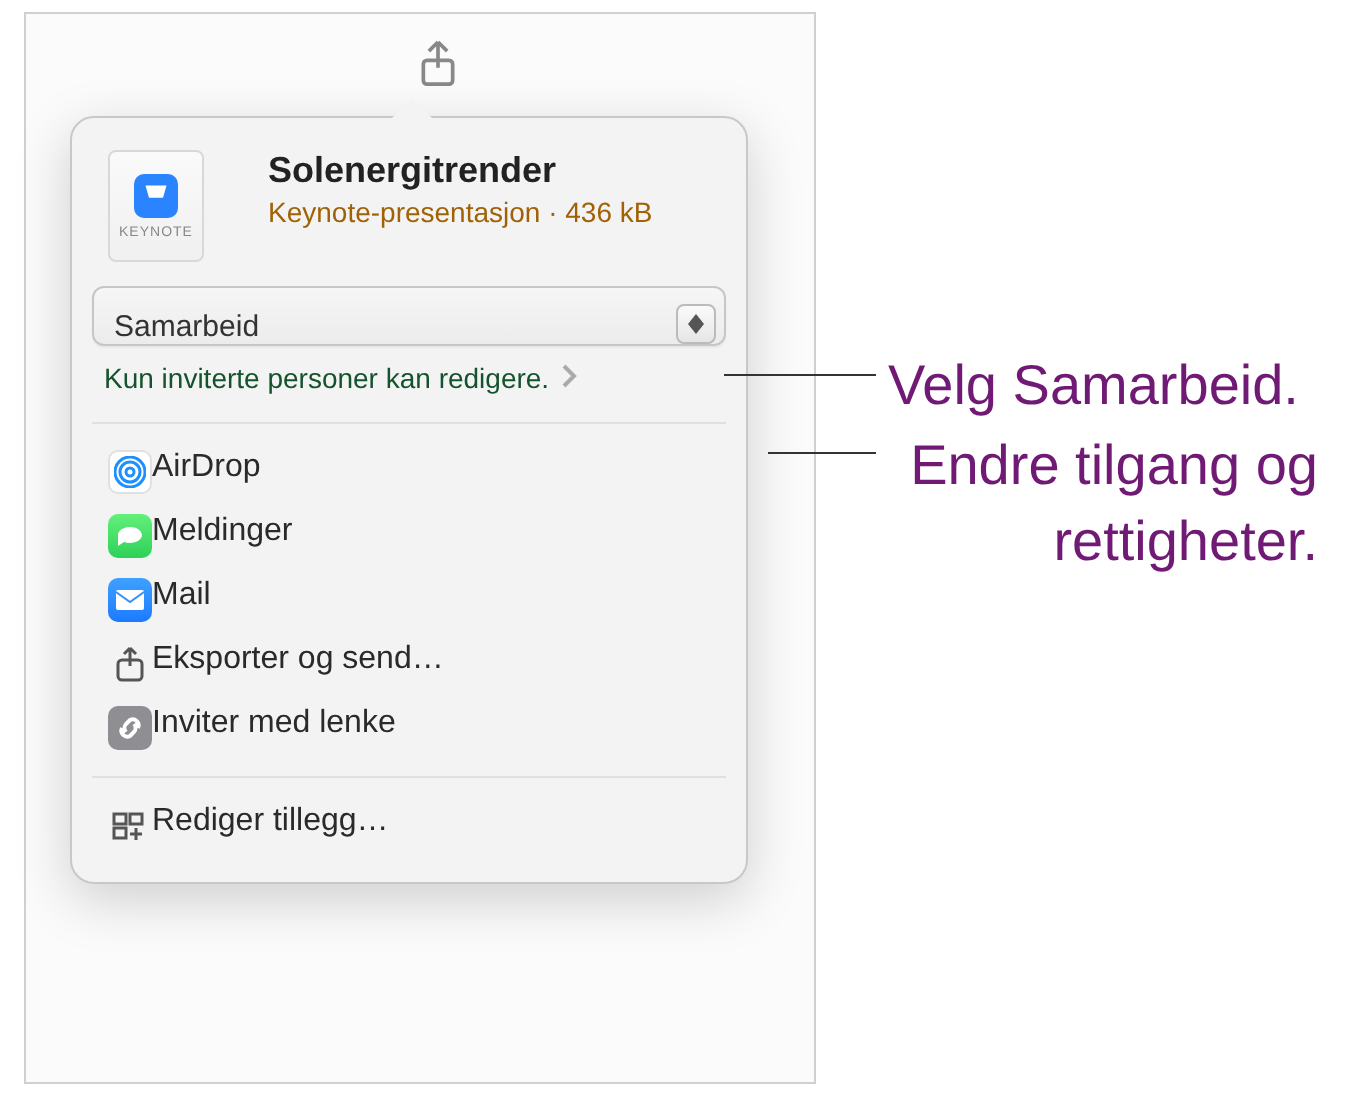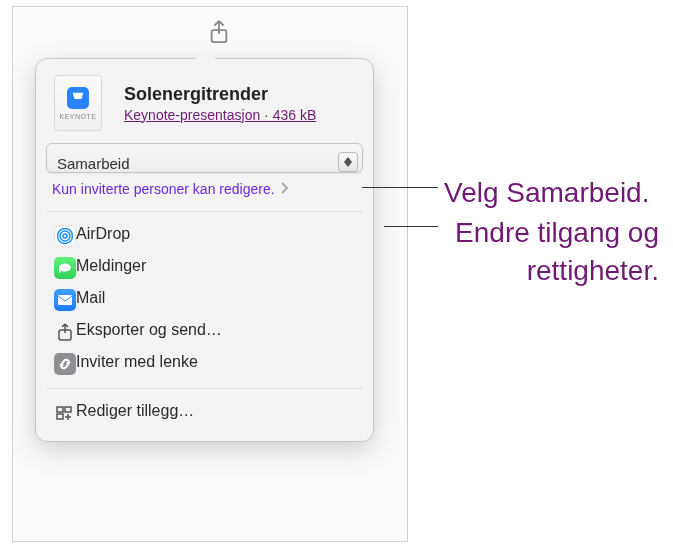--- a/index.html
+++ b/index.html
@@ -45,23 +45,23 @@
       position: absolute;
       top: -10px;
       left: 160px;
       width: 0; height: 0;
       border-left: 10px solid transparent;
       border-right: 10px solid transparent;
       border-bottom: 10px solid #f3f3f3;
     }
     .header {
       display: flex;
-      align-items: center;
+      align-items: flex-start;
       padding: 16px 18px 12px 18px;
-      gap: 22px;
+      gap: 32px;
     }
     .file-icon {
       width: 48px;
       height: 56px;
       background: linear-gradient(#fafafa,#f0f0f0);
       border: 1px solid #d8d8d8;
       border-radius: 4px;
       position: relative;
       display: flex;
       flex-direction: column;
@@ -83,22 +83,21 @@
     }
     .file-info { flex: 1; }
     .file-title {
       font-size: 18px;
       font-weight: 700;
       color: #222;
       margin-bottom: 2px;
     }
     .file-sub {
       font-size: 14px;
-      color: #701a75;
-      text-decoration: underline;
+      color: #a16207;
     }
     .dropdown-row {
       margin: 0 10px 4px 10px;
       background: linear-gradient(#f6f6f6,#ececec);
       border: 1px solid #c6c6c6;
       border-radius: 6px;
       height: 30px;
       display: flex;
       align-items: flex-end;
       padding: 0 4px 0 10px;
@@ -117,21 +116,21 @@
       display: flex; flex-direction: column; align-items: center; justify-content: center;
       gap: 0;
     }
     .dropdown-handle svg { width: 8px; height: 5px; fill: #555; display:block; }
     .permissions-row {
       margin: 2px 10px 10px 10px;
       padding: 4px 6px;
       display: flex;
       align-items: center;
       font-size: 14px;
-      color: #6d28d9;
+      color: #14532d;
     }
     .permissions-row .chev { margin-left: 6px; }
     .permissions-row .chev svg { width: 8px; height: 12px; stroke: #aaa; fill: none; stroke-width: 2; }
     .divider {
       height: 1px;
       background: #e0e0e0;
       margin: 4px 10px;
     }
     .share-list { padding: 4px 0; }
     .share-item {

